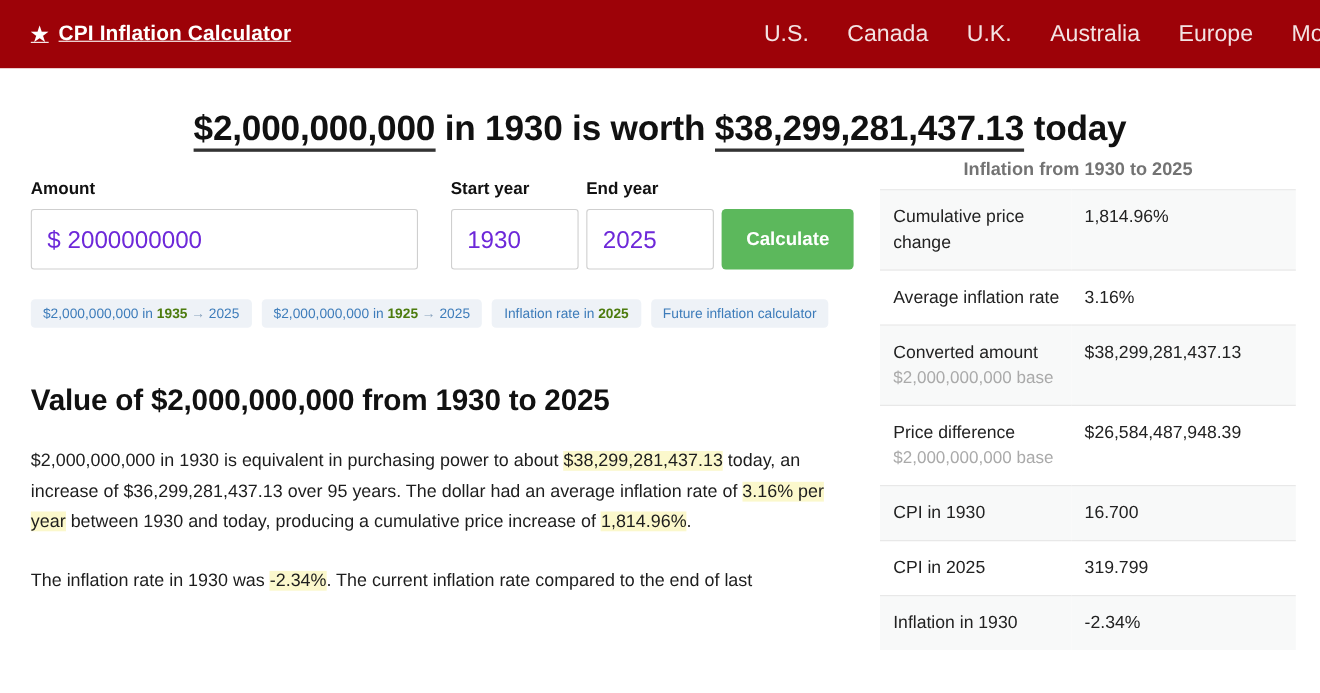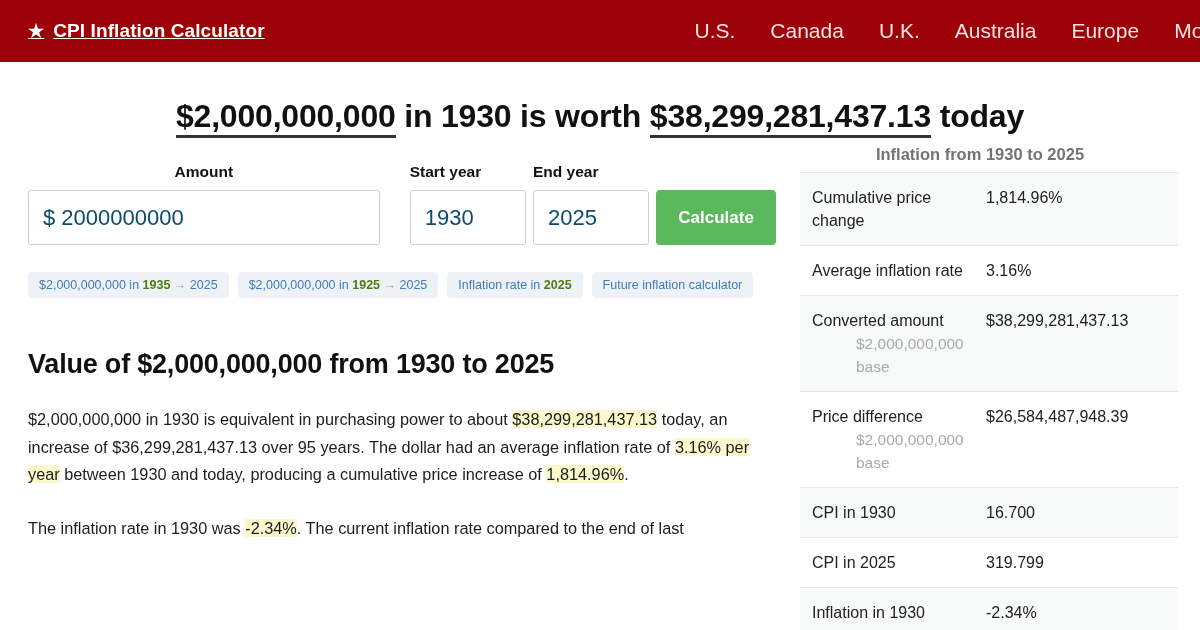--- a/index.html
+++ b/index.html
@@ -81,39 +81,39 @@
     padding: 10px 0 0 0;
   }
 
   
   .form-row {
     display: flex;
     align-items: flex-end;
     gap: 0;
   }
   .field { display: flex; flex-direction: column; }
-  .field-amount { width: 372px; margin-right: 30px; align-items: center; }
+  .field-amount { width: 372px; margin-right: 30px; }
   .field-start  { width: 123px; margin-right: 7px; }
   .field-end    { width: 123px; margin-right: 7px; }
   .field-label {
     font-size: 15.5px;
     font-weight: bold;
     color: #111111;
     margin-bottom: 9px;
   }
   .text-input {
     height: 55px;
     border: 1px solid #cfcfcf;
     border-radius: 3px;
     background: #ffffff;
     display: flex;
     align-items: center;
     padding: 0 14px;
     font-size: 22px;
-    color: #0c4a6e;
+    color: #6d28d9;
     font-family: "Liberation Sans", sans-serif;
     width: 100%;
     outline: none;
   }
   .calc-button {
     height: 55px;
     width: 126px;
     background: #5cb85c;
     color: #ffffff;
     border: none;
@@ -182,21 +182,20 @@
     padding: 13px 10px 13px 12px;
     vertical-align: top;
     line-height: 23px;
   }
   .info-table td.label-cell { width: 174px; }
   .sub-note {
     display: block;
     color: #aaaaaa;
     font-size: 15.5px;
     line-height: 23px;
-    margin-left: 44px;
   }
 </style>
 </head>
 <body>
 
 <div class="site-header">
   <a class="brand" href="#">
     <span class="star-icon">★</span>
     <span>CPI Inflation Calculator</span>
   </a>

